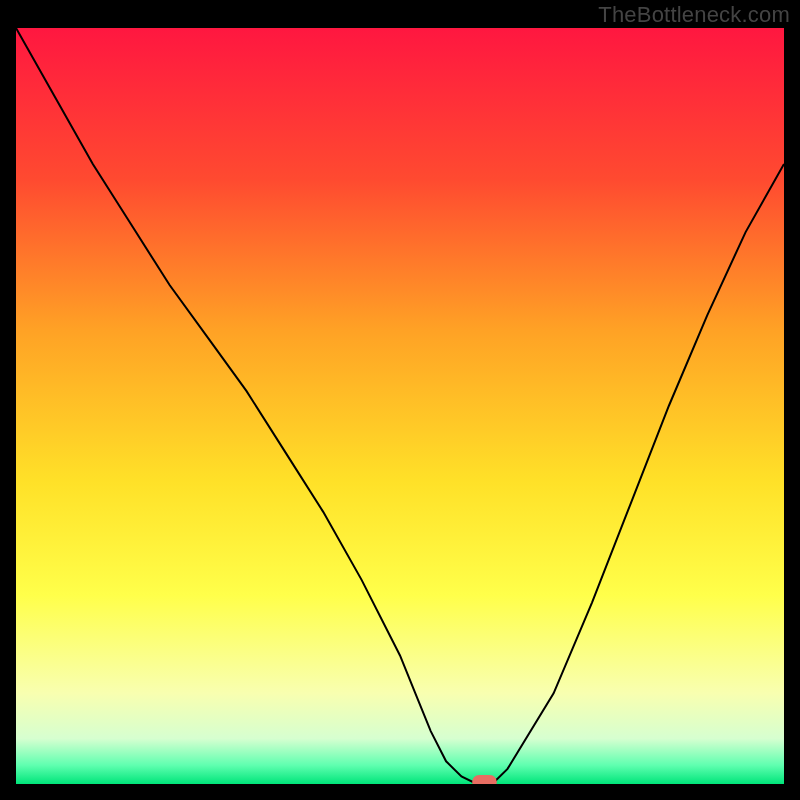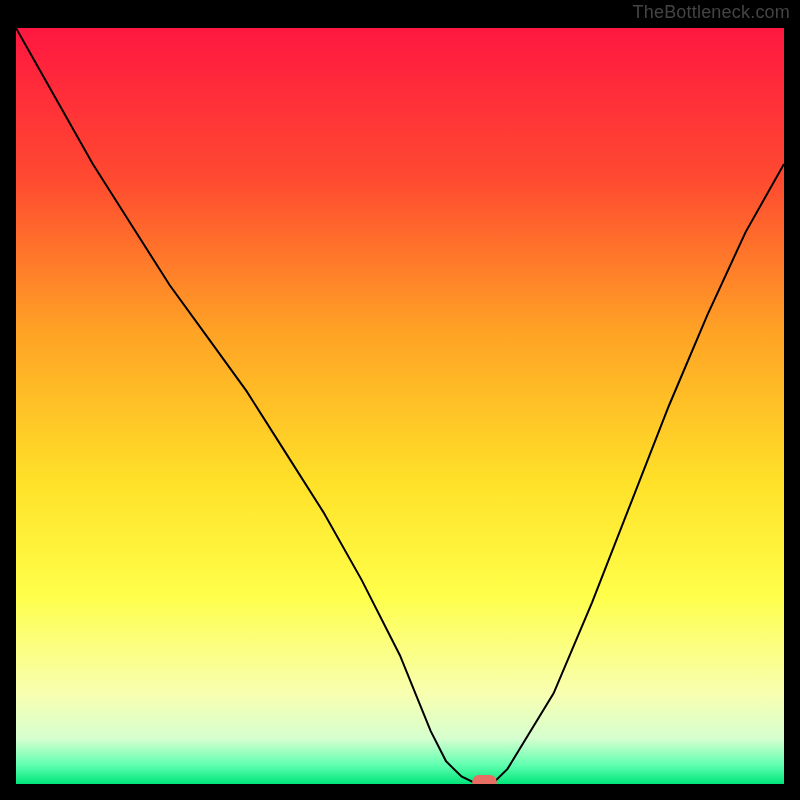--- a/index.html
+++ b/index.html
@@ -15,21 +15,21 @@
     width: 800px;
     height: 800px;
     background: #000;
     position: relative;
   }
   .watermark {
     position: absolute;
     top: 2px;
     right: 10px;
     color: #444;
-    font-size: 18px;
+    font-size: 22px;
     font-weight: 500;
     letter-spacing: 0.2px;
     z-index: 10;
   }
   .plot-area {
     position: absolute;
     left: 16px;
     top: 28px;
     width: 768px;
     height: 756px;

